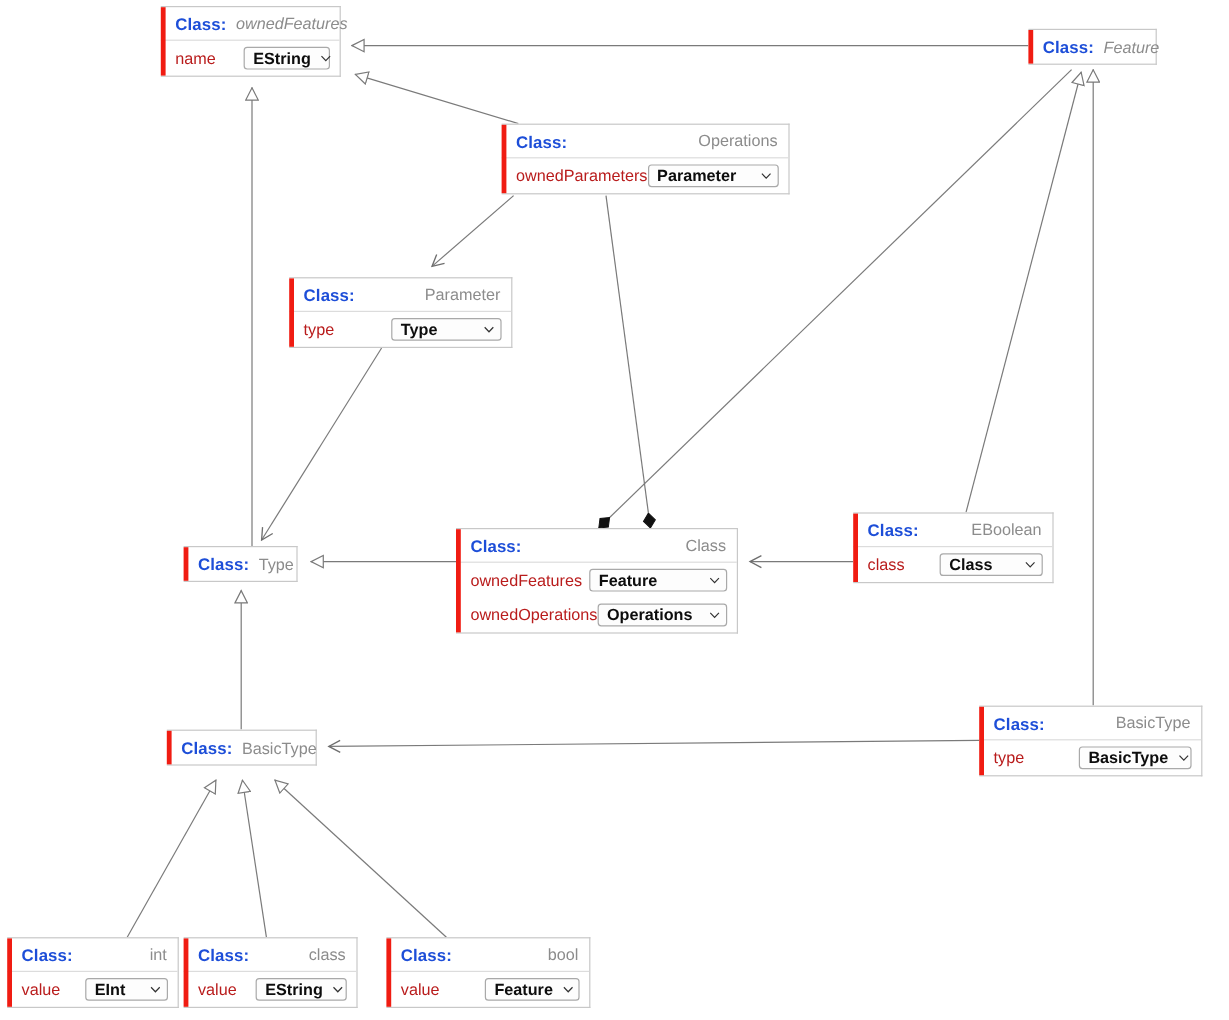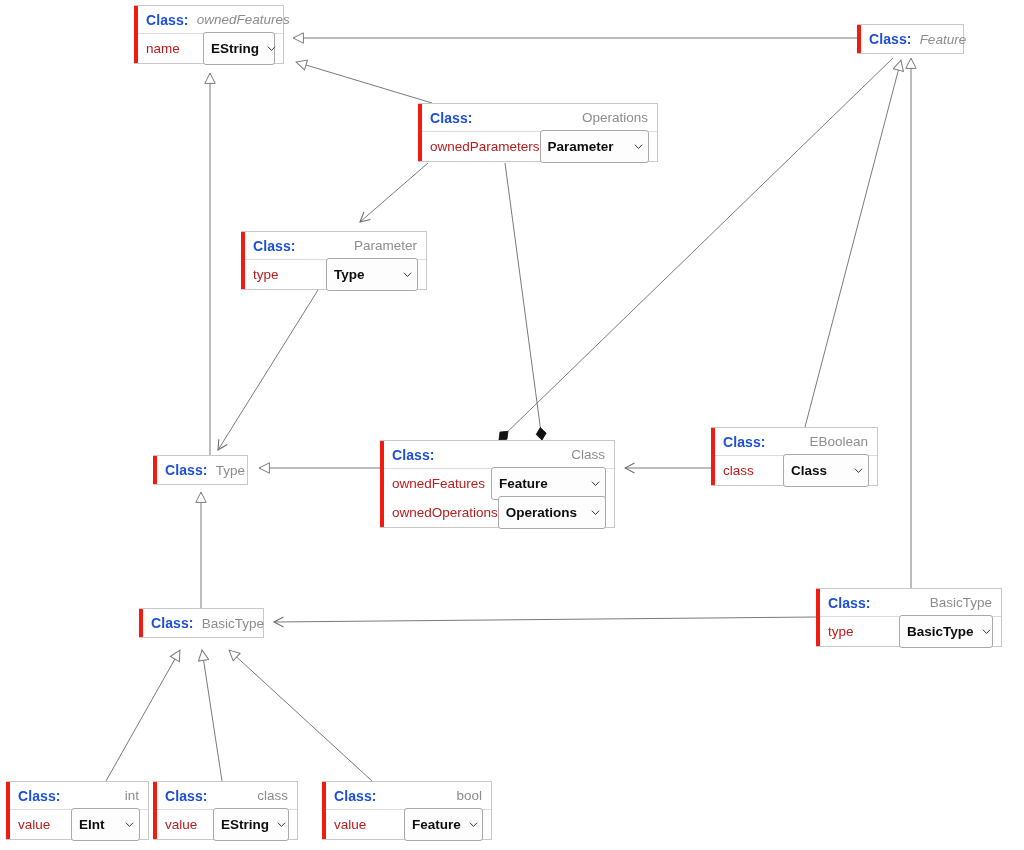--- a/index.html
+++ b/index.html
@@ -85,21 +85,21 @@
   }
   .attr-label {
     color: #b91c1c;
     font-size: 13.5px;
   }
   .combo {
     margin-left: auto;
     border: 1px solid #a9a9a9;
     border-radius: 3px;
     background: #fdfdfd;
-    height: 33px;
+    height: 19px;
     display: flex;
     align-items: center;
     justify-content: space-between;
     padding: 0 5px 0 7px;
     box-sizing: border-box;
     font-size: 13.5px;
     color: #111111;
     font-weight: bold;
   }
   .combo .cv {

